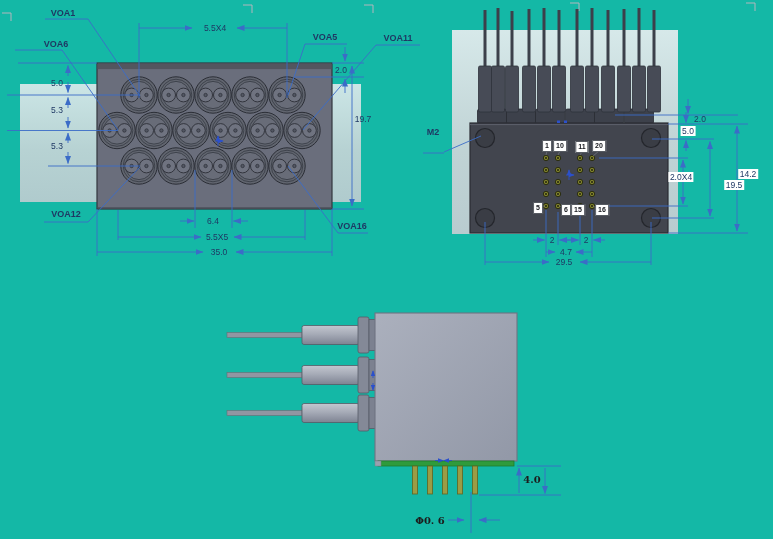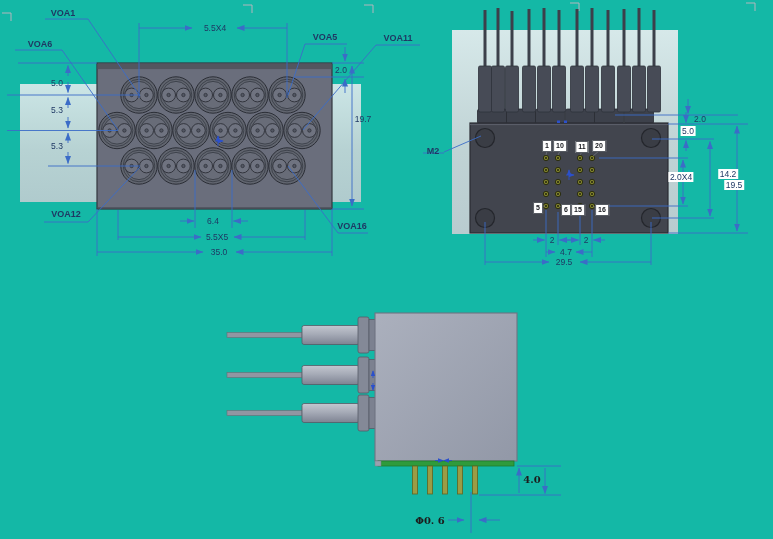--- a/index.html
+++ b/index.html
@@ -410,40 +410,40 @@
     <line x1="519" y1="493" x2="519" y2="468" marker-end="url(#ah)"></line>
     <line x1="545" y1="468" x2="545" y2="493.5" marker-end="url(#ah)"></line>
     <line x1="448" y1="520" x2="464" y2="520" marker-end="url(#ah)"></line>
     <line x1="500" y1="520" x2="479" y2="520" marker-end="url(#ah)"></line>
     <path d="M471,492 V533"></path>
   </g>
 </svg>
 </div>
 
 <span class="t voa" style="left:63px;top:13px">VOA1</span>
-<span class="t voa" style="left:40px;top:44px">VOA6</span>
+<span class="t voa" style="left:56px;top:44px">VOA6</span>
 <span class="t voa" style="left:325px;top:37px">VOA5</span>
 <span class="t voa" style="left:398px;top:38px">VOA11</span>
 <span class="t voa" style="left:66px;top:214px">VOA12</span>
 <span class="t voa" style="left:352px;top:226px">VOA16</span>
 <span class="t" style="left:215px;top:28px">5.5X4</span>
 <span class="t" style="left:341px;top:70px">2.0</span>
 <span class="t" style="left:363px;top:119px">19.7</span>
 <span class="t" style="left:57px;top:83px">5.0</span>
 <span class="t" style="left:57px;top:110px">5.3</span>
 <span class="t" style="left:57px;top:146px">5.3</span>
 <span class="t" style="left:213px;top:221px">6.4</span>
 <span class="t" style="left:217px;top:237px">5.5X5</span>
 <span class="t" style="left:219px;top:252px">35.0</span>
 
-<span class="t voa" style="left:433px;top:151px">M2</span>
+<span class="t voa" style="left:433px;top:132px">M2</span>
 <span class="t" style="left:700px;top:119px">2.0</span>
 <span class="t wbg" style="left:688px;top:131px">5.0</span>
 <span class="t wbg" style="left:681px;top:177px">2.0X4</span>
-<span class="t wbg" style="left:728px;top:174px">14.2</span>
+<span class="t wbg" style="left:748px;top:174px">14.2</span>
 <span class="t wbg" style="left:734px;top:185px">19.5</span>
 <span class="t" style="left:552px;top:240px">2</span>
 <span class="t" style="left:586px;top:240px">2</span>
 <span class="t" style="left:566px;top:252px">4.7</span>
 <span class="t" style="left:564px;top:262px">29.5</span>
 
 <span class="pinbox" style="left:547px;top:146px">1</span>
 <span class="pinbox" style="left:560px;top:146px">10</span>
 <span class="pinbox" style="left:582px;top:147px">11</span>
 <span class="pinbox" style="left:599px;top:146px">20</span>

